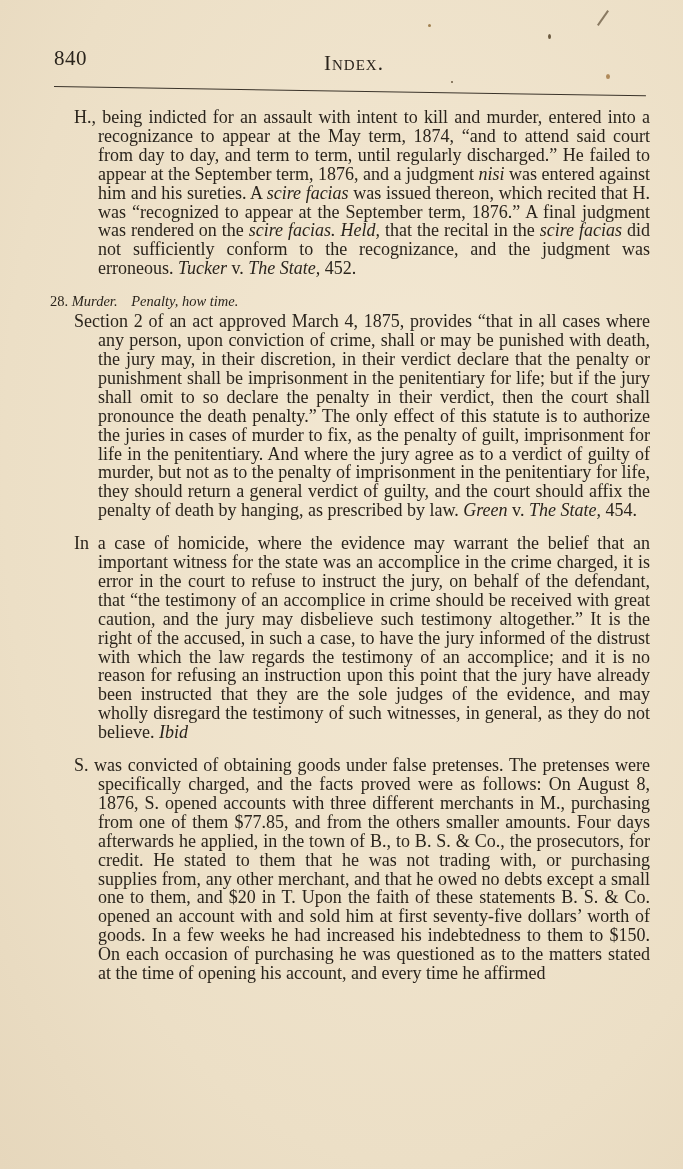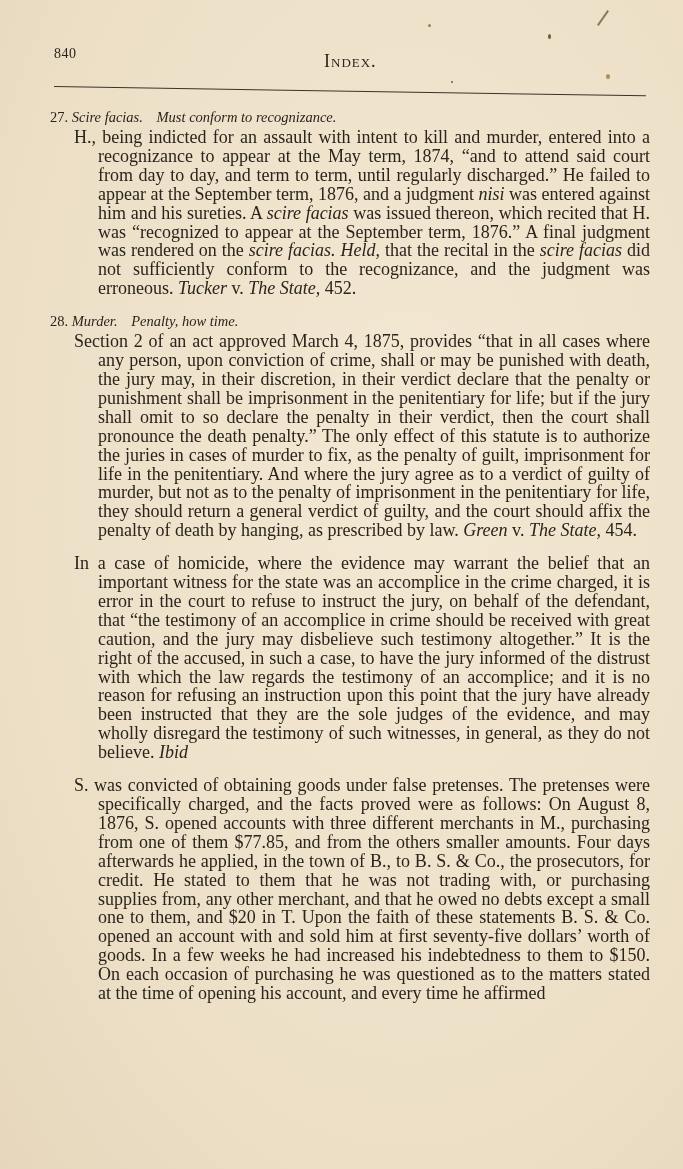--- a/index.html
+++ b/index.html
@@ -26,28 +26,28 @@
       position: absolute;
       top: 40px;
       left: 54px;
       width: 590px;
       height: 40px;
     }
     .page-number {
       position: absolute;
       left: 0;
       top: 6px;
-      font-size: 14px;
+      font-size: 21px;
       letter-spacing: 0.5px;
     }
     .page-title {
       position: absolute;
       left: 270px;
       top: 11px;
-      font-size: 18px;
+      font-size: 21px;
       font-variant: small-caps;
       letter-spacing: 1px;
     }
     .rule {
       position: absolute;
       left: 54px;
       top: 86px;
       width: 592px;
       height: 0;
       border-top: 1.5px solid #3a332a;
@@ -111,25 +111,20 @@
   <div class="speck" style="left:451px;top:81px;width:2px;height:2px;"></div>
 
   <div class="running-head">
     <span class="page-number">840</span>
     <span class="page-title">Index.</span>
   </div>
   <div class="rule"></div>
 
   <div class="entries">
     <div class="entry">
-      <div class="entry-head">
-        <span class="entry-num">27.</span>
-        <span class="it">Scire facias.</span><span class="gap"></span>
-        <span class="it">Must conform to recognizance.</span>
-      </div>
       <div class="entry-body"><span>H., being indicted for an assault with intent to kill and murder, entered into a recognizance to appear at the May term, 1874, “and to attend said court from day to day, and term to term, until regularly discharged.” He failed to appear at the September term, 1876, and a judgment </span><span class="it">nisi</span><span> was entered against him and his sureties. A </span><span class="it">scire facias</span><span> was issued thereon, which recited that H. was “recognized to appear at the September term, 1876.” A final judgment was rendered on the </span><span class="it">scire facias.</span><span> </span><span class="it">Held,</span><span> that the recital in the </span><span class="it">scire facias</span><span> did not sufficiently conform to the recognizance, and the judgment was erroneous. </span><span class="it">Tucker</span><span> v. </span><span class="it">The State,</span><span> 452.</span></div>
     </div>
 
     <div class="entry">
       <div class="entry-head">
         <span class="entry-num">28.</span>
         <span class="it">Murder.</span><span class="gap"></span>
         <span class="it">Penalty, how time.</span>
       </div>
       <div class="entry-body"><span>Section 2 of an act approved March 4, 1875, provides “that in all cases where any person, upon conviction of crime, shall or may be punished with death, the jury may, in their discretion, in their verdict declare that the penalty or punishment shall be imprisonment in the penitentiary for life; but if the jury shall omit to so declare the penalty in their verdict, then the court shall pronounce the death penalty.” The only effect of this statute is to authorize the juries in cases of murder to fix, as the penalty of guilt, imprisonment for life in the penitentiary. And where the jury agree as to a verdict of guilty of murder, but not as to the penalty of imprisonment in the penitentiary for life, they should return a general verdict of guilty, and the court should affix the penalty of death by hanging, as prescribed by law. </span><span class="it">Green</span><span> v. </span><span class="it">The State,</span><span> 454.</span></div>

